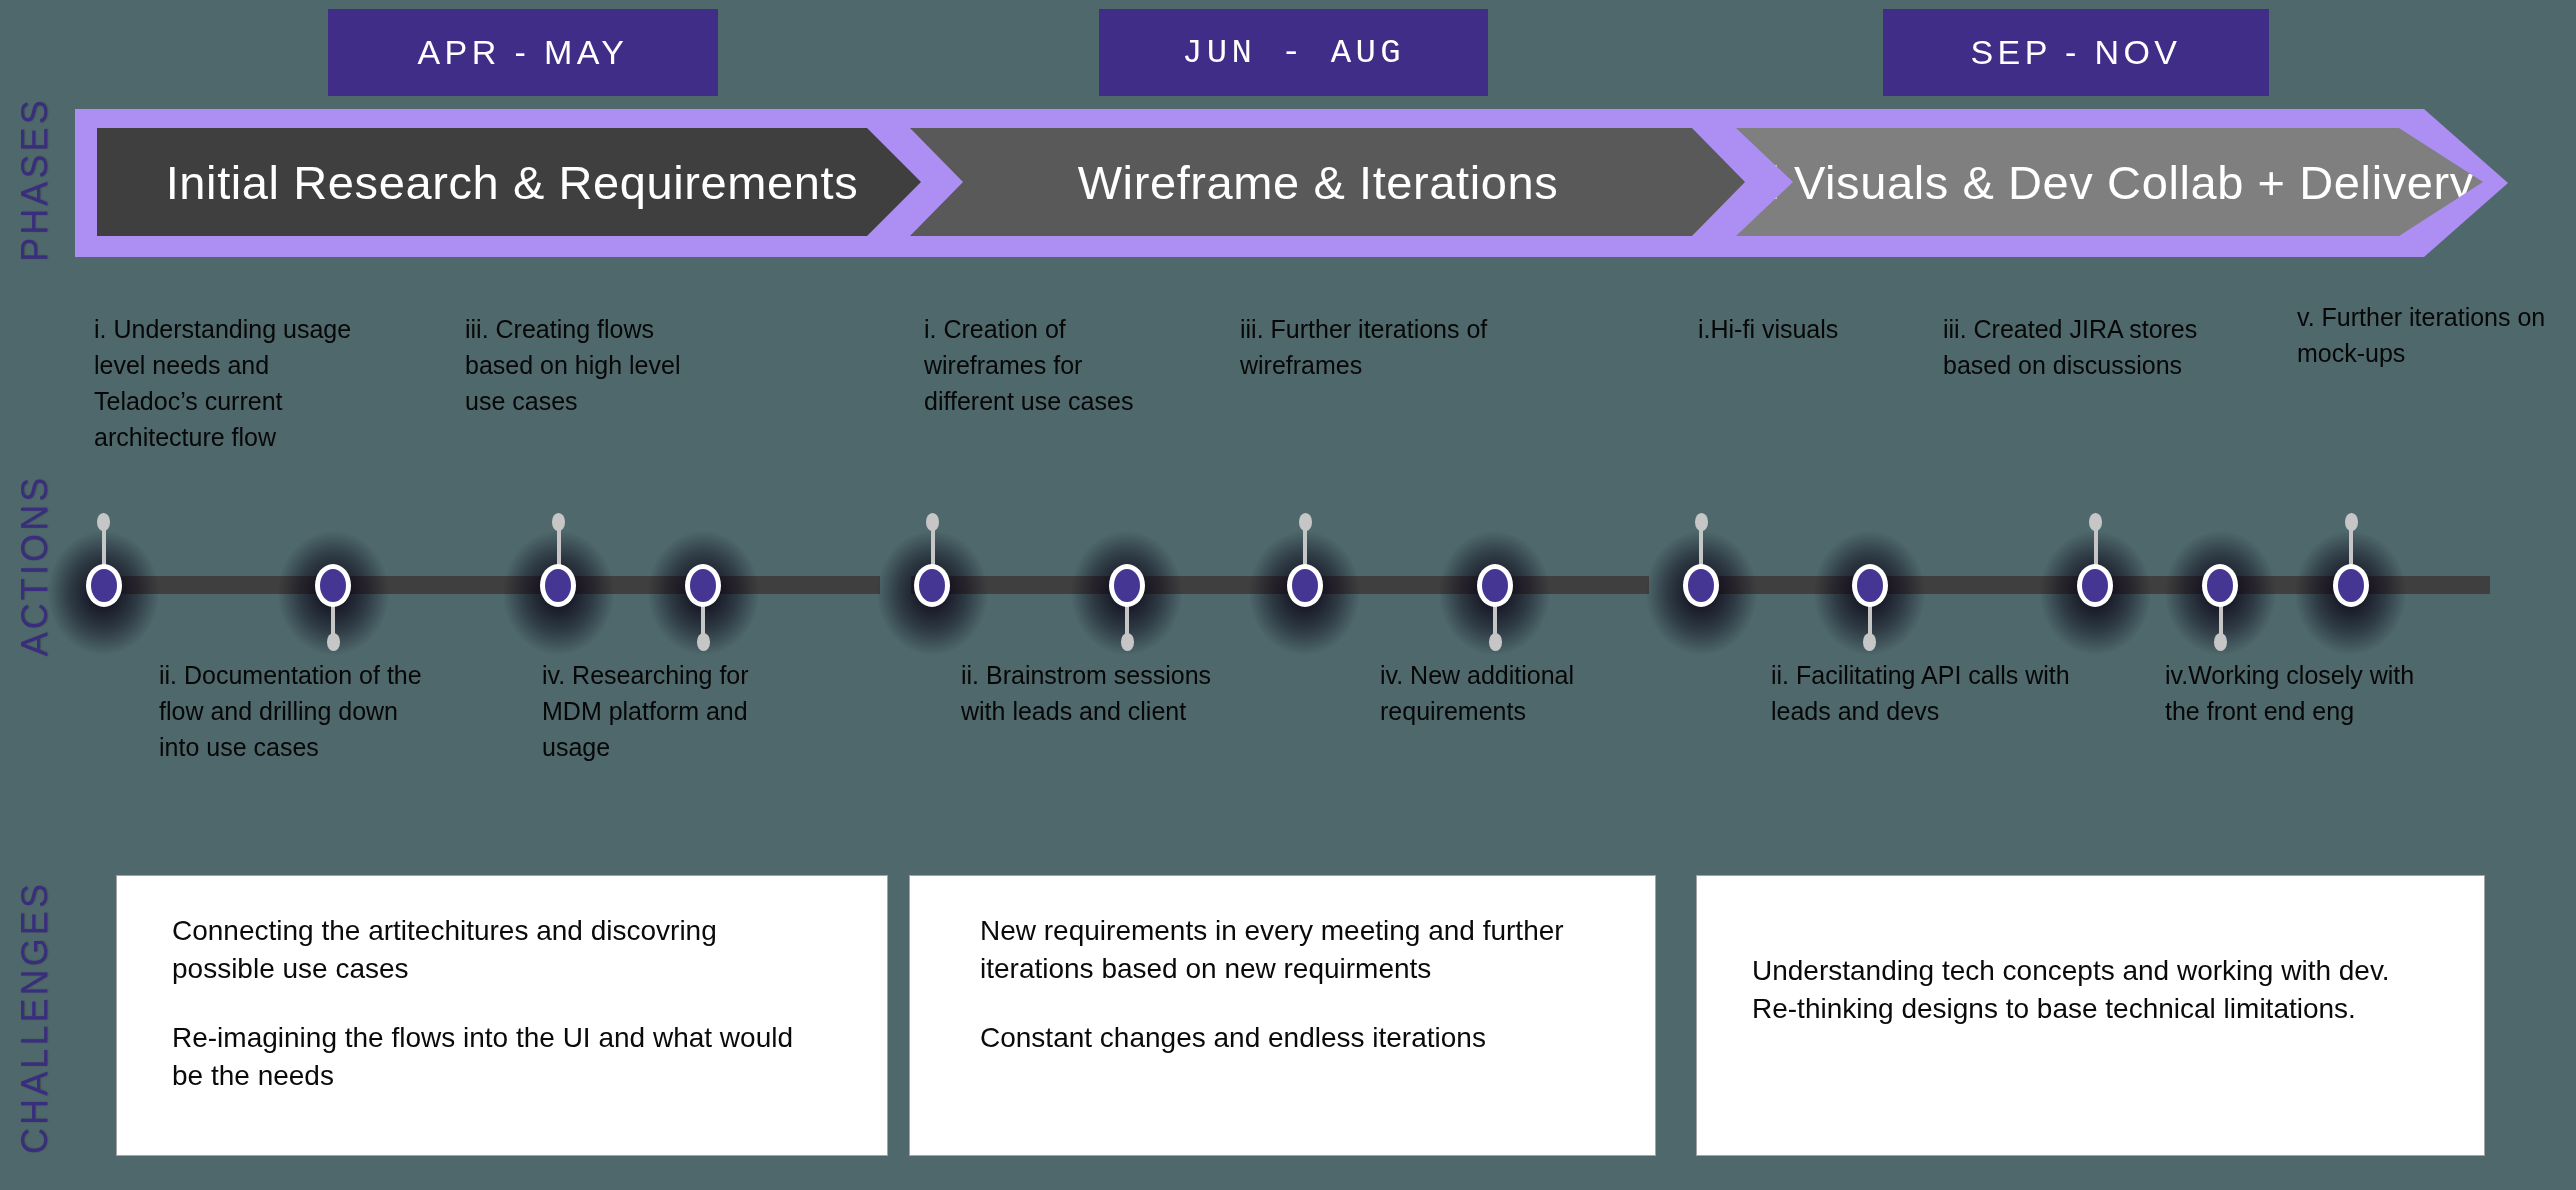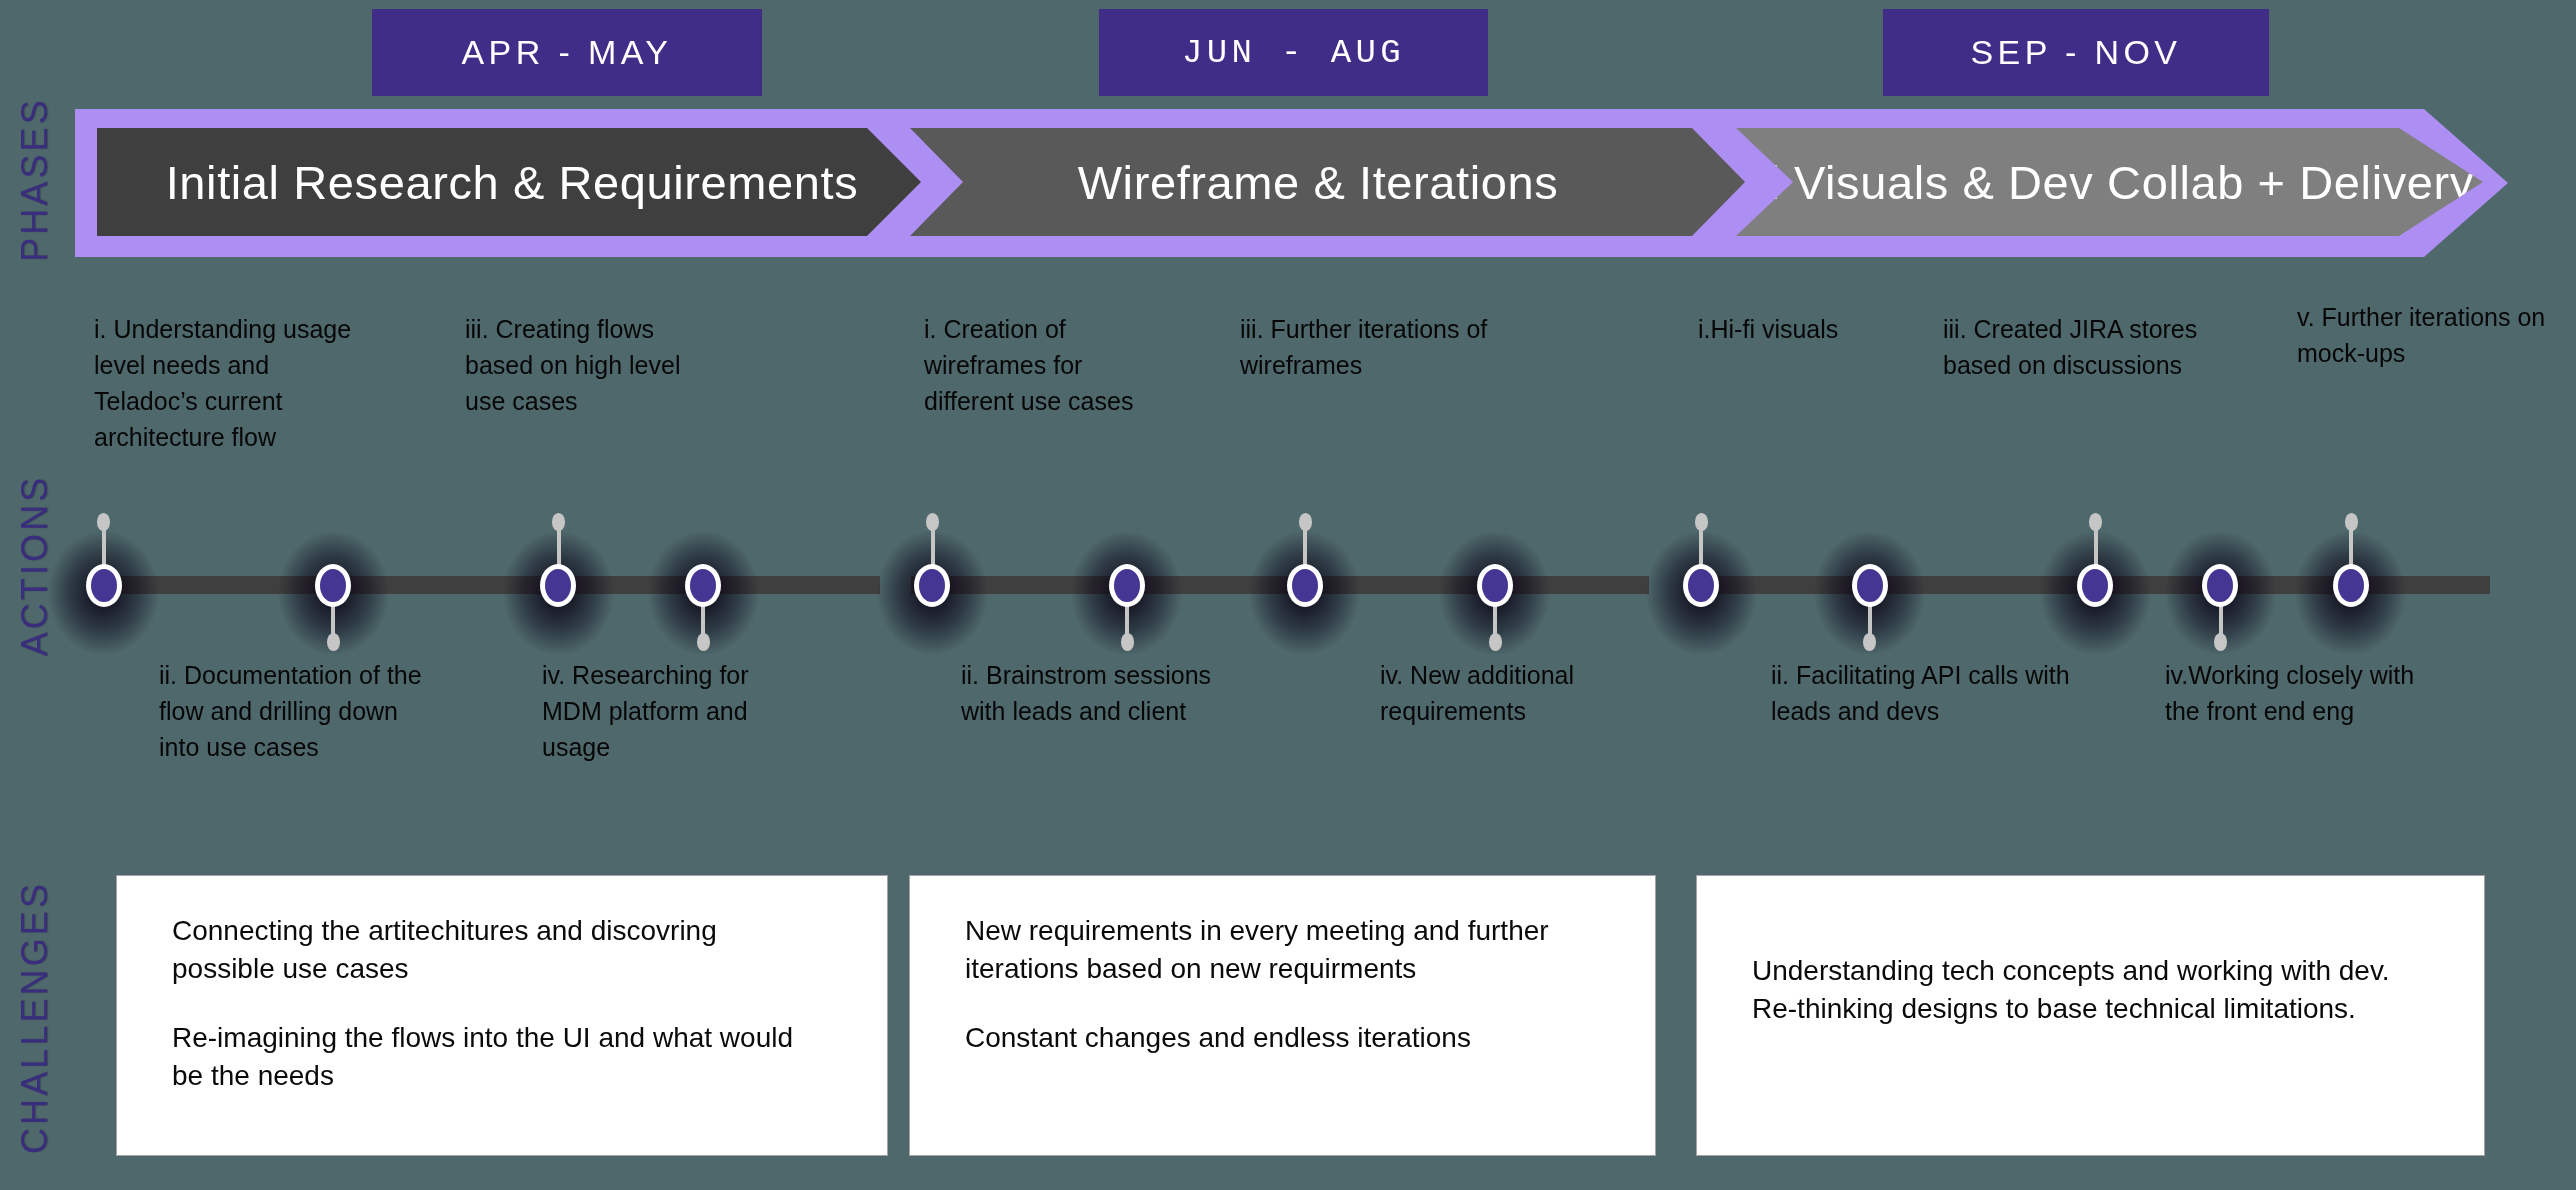--- a/index.html
+++ b/index.html
@@ -68,21 +68,21 @@
 </style>
 </head>
 <body style="background: rgb(78, 104, 108);">
 
 <div class="stage">
 
   <div class="vlabel" style="left: -142px; top: 145px; color: rgb(58, 45, 126);">PHASES</div>
   <div class="vlabel" style="left: -142px; top: 531px; color: rgb(58, 45, 126);">ACTIONS</div>
   <div class="vlabel" style="left: -142px; top: 983px; color: rgb(58, 45, 126);">CHALLENGES</div>
 
-  <div class="date-box" style="left: 328px; width: 390px; background: rgb(63, 45, 135); margin-left: 44px;">
+  <div class="date-box" style="left: 328px; width: 390px; background: rgb(63, 45, 135);">
       <span>APR - MAY</span>
     </div>
   <div class="date-box" style="left: 1099px; width: 389px; background: rgb(63, 45, 135); font-family: Liberation Mono, monospace;">
       <span>JUN - AUG</span>
     </div>
   <div class="date-box" style="left: 1883px; width: 386px; background: rgb(63, 45, 135);">
       <span>SEP - NOV</span>
     </div>
 
   <div class="band" style="background: rgb(173, 142, 242);"></div>
@@ -168,21 +168,21 @@
   <div class="action" style="left:1380px;top:657px;width:233px;">iv. New additional requirements</div>
   <div class="action" style="left:1771px;top:657px;width:302px;">ii. Facilitating API calls with leads and devs</div>
   <div class="action" style="left:2165px;top:657px;width:277px;">iv.Working closely with the front end eng</div>
 
   <div class="challenge-box" style="left:104px;width:772px;margin-left:12px;">
     <div class="inner" style="width:629px;">
       <p>Connecting the artitechitures and discovring possible use cases</p>
       <p>Re-imagining the flows into the UI and what would be the needs</p>
     </div>
   </div>
-  <div class="challenge-box" style="left:909px;width:747px;">
+  <div class="challenge-box" style="left:909px;width:747px;padding-left:15px;">
     <div class="inner" style="width:597px;">
       <p>New requirements in every meeting and further iterations based on new requirments</p>
       <p>Constant changes and endless iterations</p>
     </div>
   </div>
   <div class="challenge-box single" style="left:1696px;width:789px;">
     <div class="inner" style="width:641px;">
       <p>Understanding tech concepts and working with dev. Re-thinking designs to base technical limitations.</p>
     </div>
   </div>

